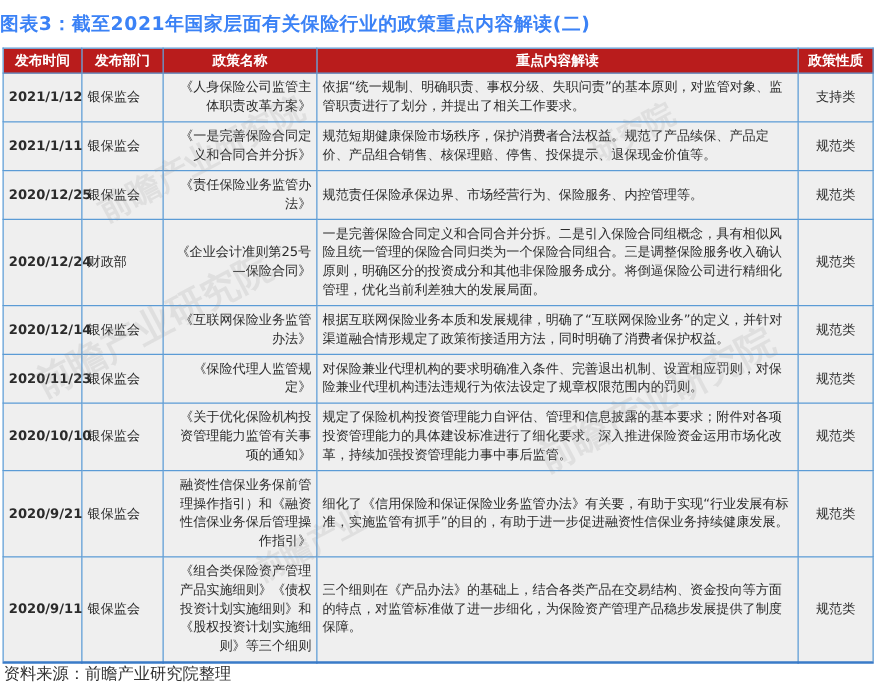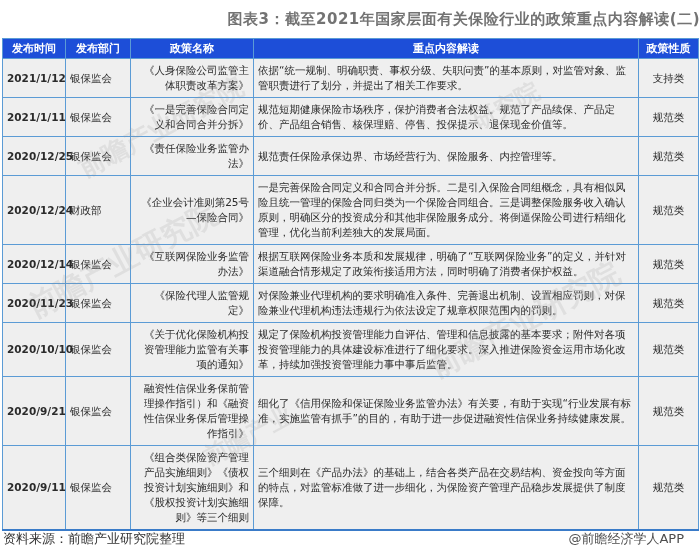--- a/index.html
+++ b/index.html
@@ -6,43 +6,43 @@
   html, body {
     width: 700px; height: 554px;
     background: #ffffff;
     font-family: "DejaVu Sans", "Liberation Sans", sans-serif;
     overflow: hidden;
     position: relative;
   }
   .page { position: relative; width: 700px; height: 554px; }
 
   .title {
-    text-align: right;
+    text-align: left;
     font-size: 15px;
     font-weight: bold;
-    color: #737373;
+    color: #3b82f6;
     padding: 10px 0 9px 0;
     letter-spacing: 0.5px;
     border-radius: 17px;
   }
 
   table.policy-table {
     width: 696px;
     margin: 0 2px;
     border-collapse: collapse;
     table-layout: fixed;
     border: 1px solid #5b9bd5;
     border-bottom: 2px solid #3a7bc8;
   }
   .policy-table th, .policy-table td {
     border: 1px solid #5b9bd5;
     vertical-align: middle;
   }
   .policy-table thead th {
-    background: #1d4ed8;
+    background: #b91c1c;
     color: #ffffff;
     font-size: 11px;
     font-weight: bold;
     height: 19px;
     padding: 2px 3px;
     text-align: center;
   }
   .policy-table tbody td {
     background: #efefef;
     color: #2b2b2b;
@@ -180,16 +180,15 @@
   </table>
 
   <div class="wm wm1">前瞻产业研究院</div>
   <div class="wm wm2">前瞻产业研究院</div>
   <div class="wm wm3">前瞻产业研究院</div>
   <div class="wm wm4">研究院</div>
   <div class="wm wm5">前瞻产业</div>
 
   <div class="footer">
     <span class="source">资料来源：前瞻产业研究院整理</span>
-    <span class="credit">@前瞻经济学人APP</span>
   </div>
 
 </div>
 
 </body></html>

